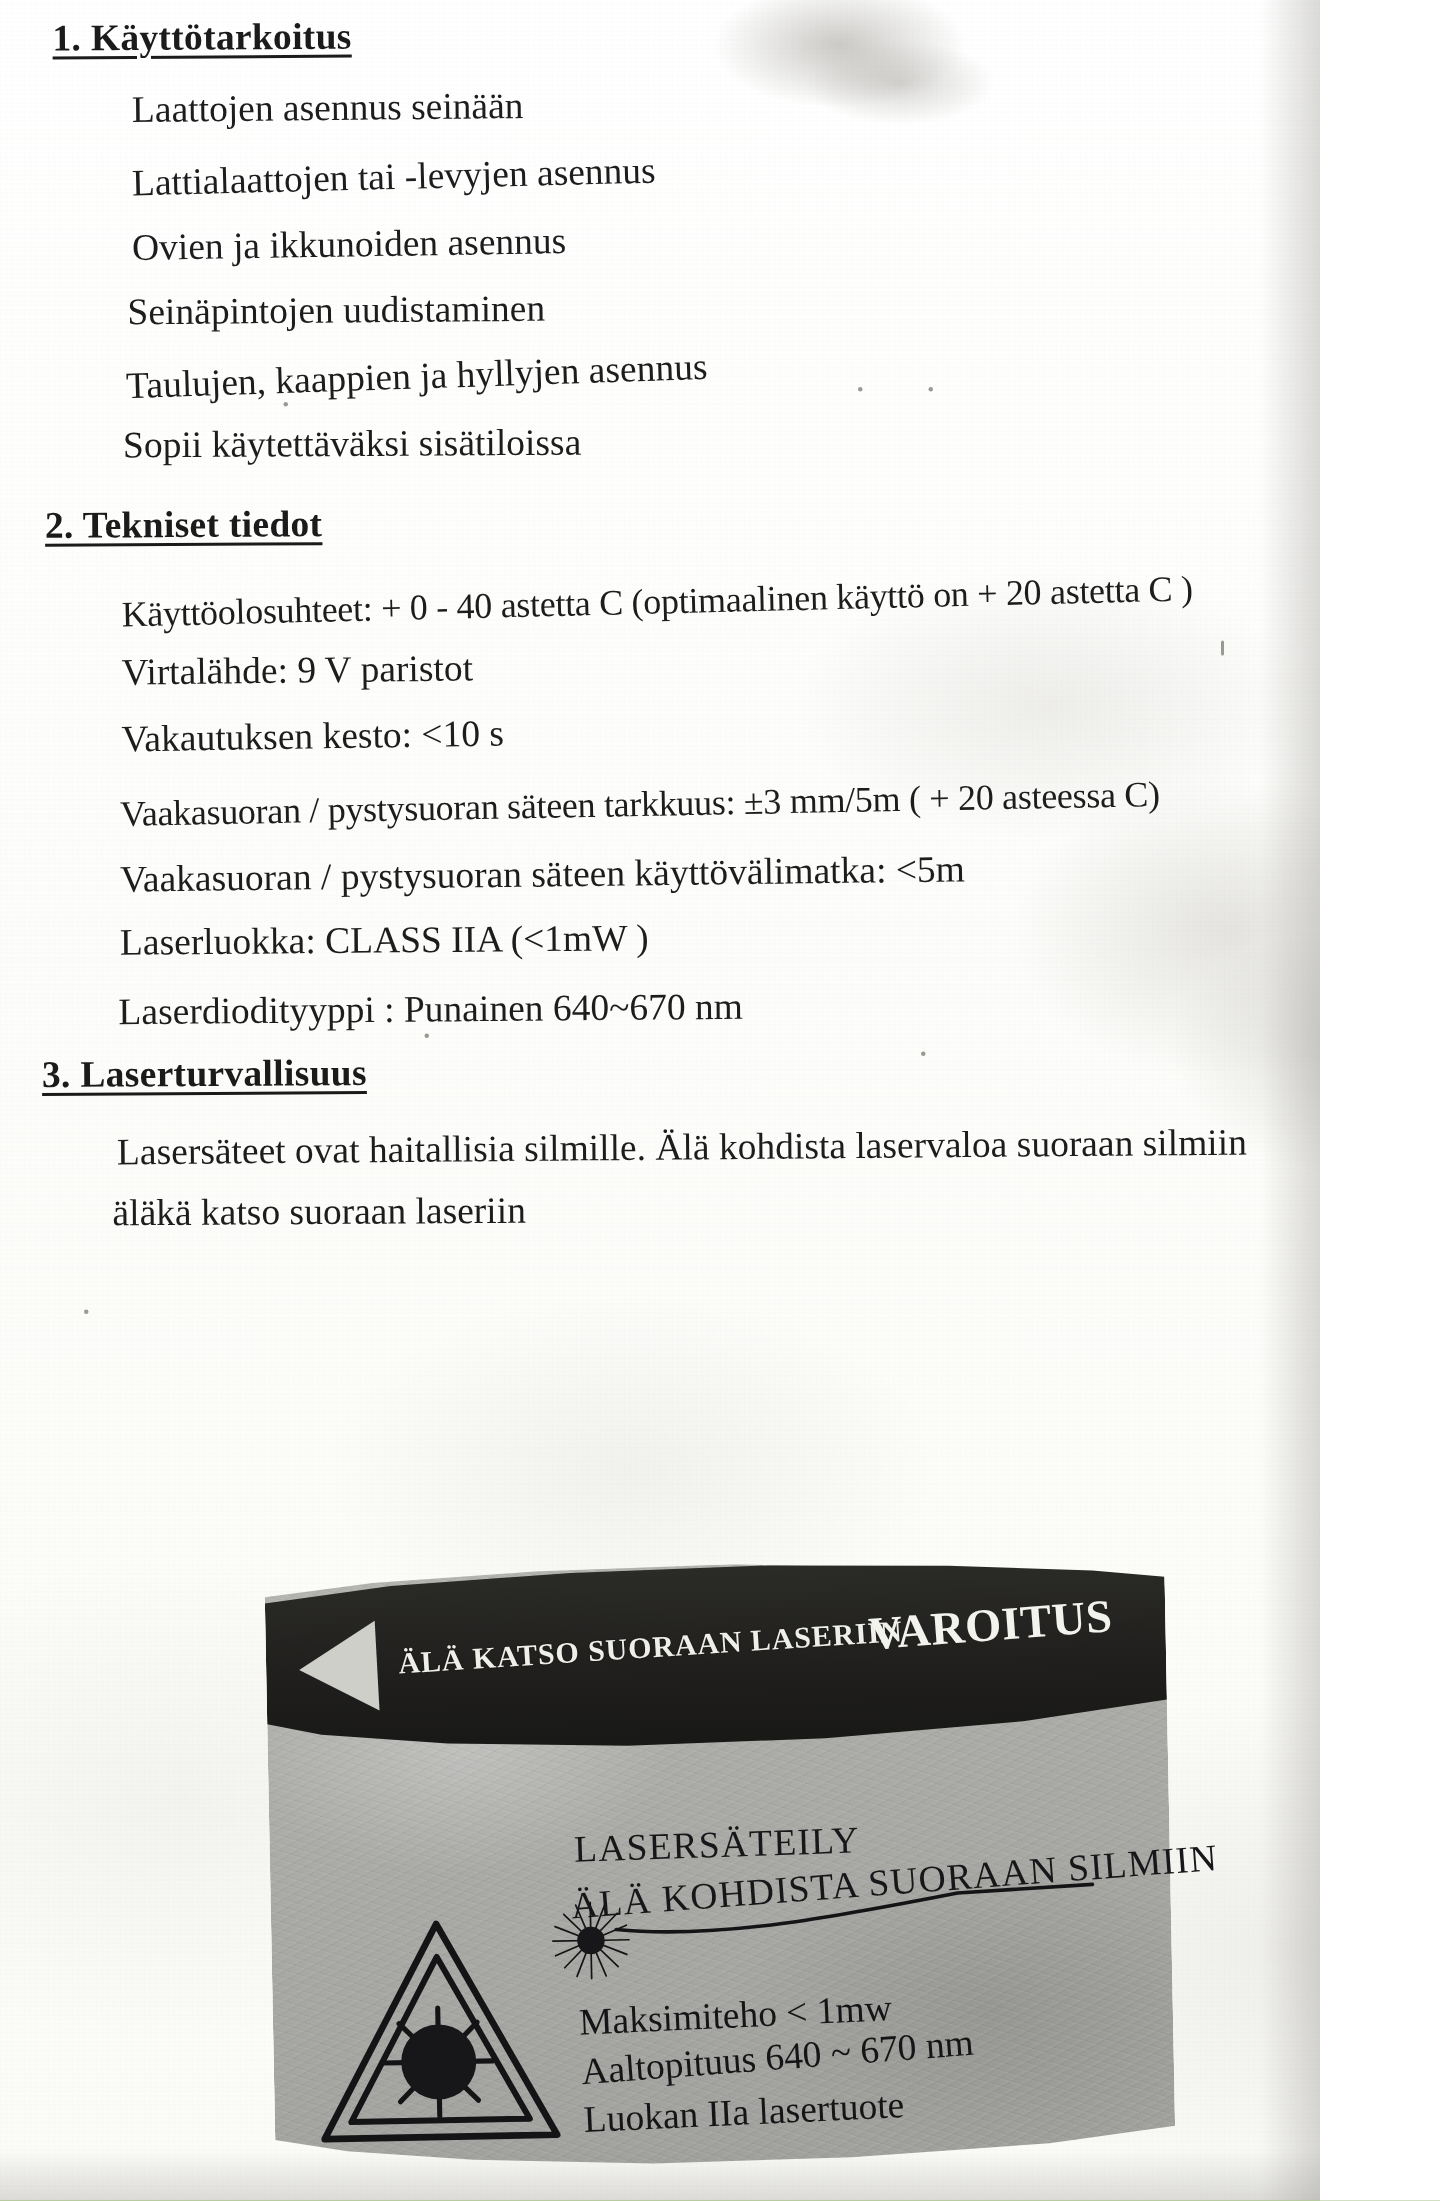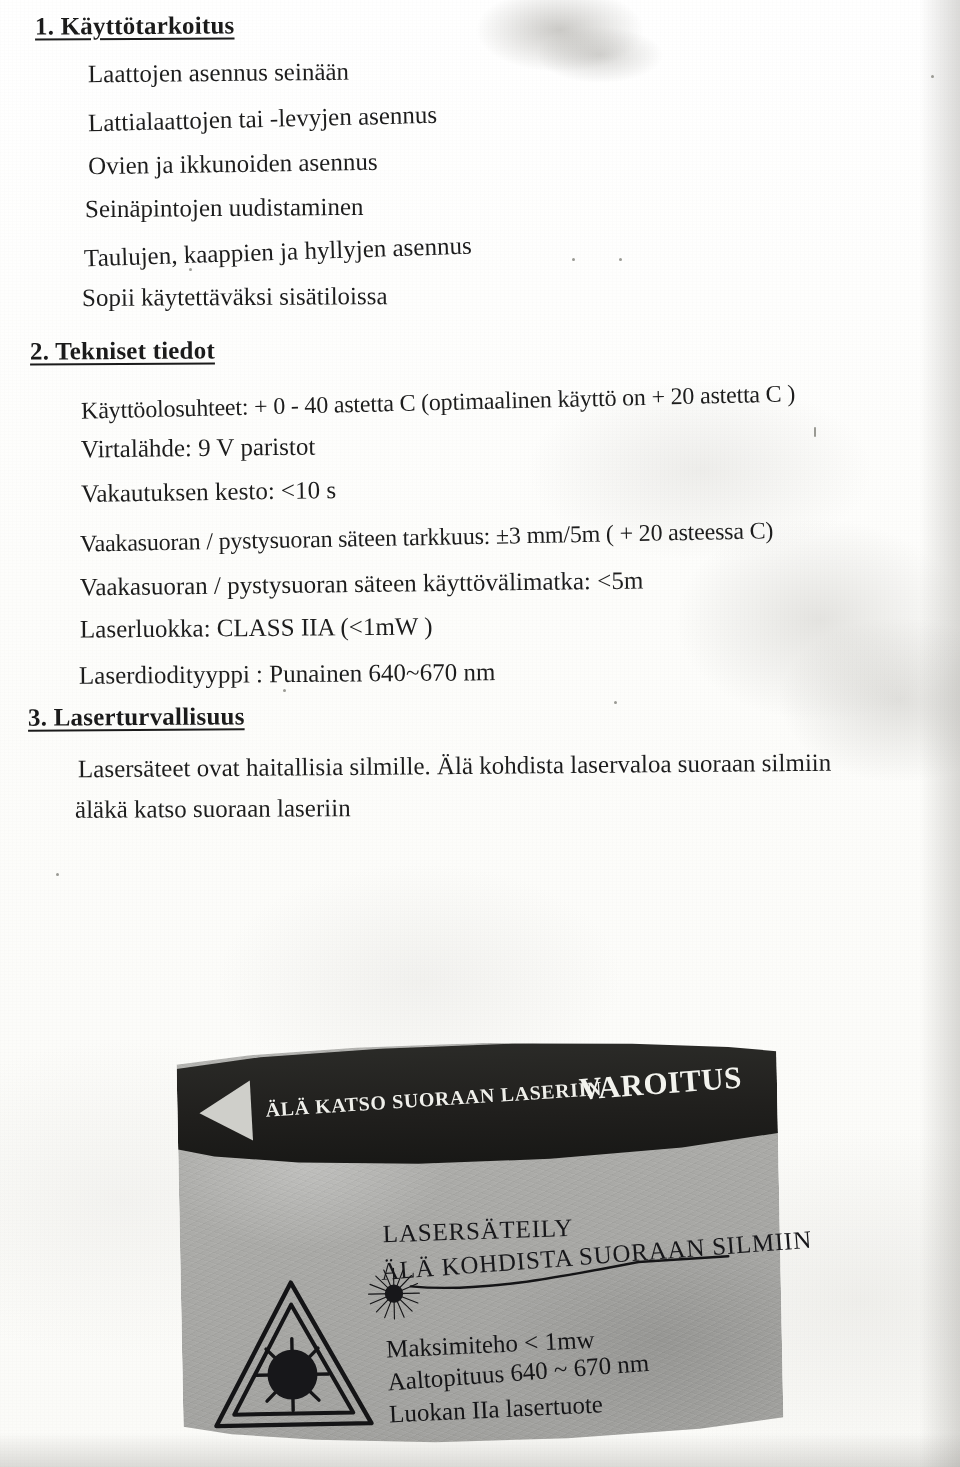--- a/index.html
+++ b/index.html
@@ -6,21 +6,21 @@
     margin: 0;
     padding: 0;
     background: #ffffff;
   }
   body {
     font-family: "Liberation Serif", "DejaVu Serif", serif;
   }
 
   #page {
     position: relative;
-    width: 960px;
+    width: 880px;
     height: 1467px;
     overflow: hidden;
     background: #4d7c0f;
   }
 
   
   .paper-bg {
     position: absolute;
     inset: 0;
     background:

